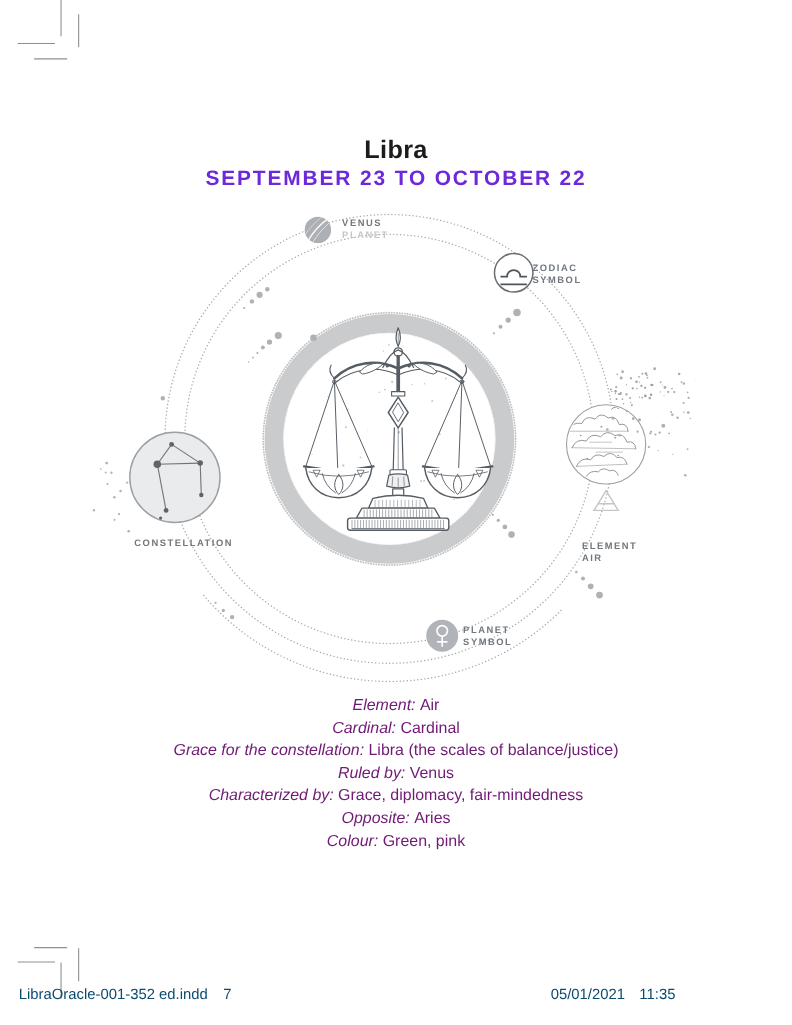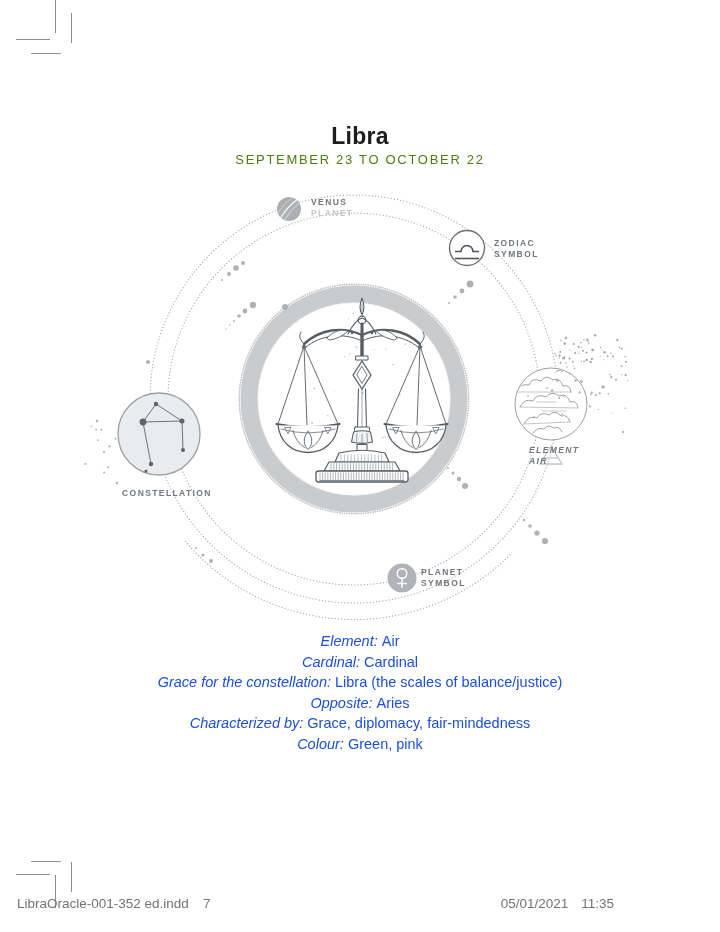--- a/index.html
+++ b/index.html
@@ -2,28 +2,28 @@
 <html><head>
 <meta charset="utf-8">
 <style>
   html,body{margin:0;padding:0;background:#ffffff;}
   .page{position:relative;width:632px;height:932px;background:#fff;overflow:hidden;
         font-family:"Liberation Sans",sans-serif;}
   .abs{position:absolute;}
   #art{position:absolute;left:0;top:0;}
   .title{left:0;top:123px;width:720px;text-align:center;font-size:23px;font-weight:700;
          color:#1b1c1e;letter-spacing:.3px;}
-  .subtitle{left:0;top:152px;width:720px;text-align:center;font-size:13px;font-weight:400;
-            color:#4d7c0f;letter-spacing:1.7px;}
+  .subtitle{left:0;top:152px;width:720px;text-align:center;font-size:19px;font-weight:700;
+            color:#6d28d9;letter-spacing:1.7px;}
   .nodelabel{font-size:8.5px;font-weight:700;letter-spacing:1.4px;color:#71777c;line-height:11px;}
   .nodelabel .dim{color:#c5c8cb;}
-  .attrs{left:0;top:631px;width:720px;text-align:center;color:#1d4ed8;}
+  .attrs{left:0;top:631px;width:720px;text-align:center;color:#701a75;}
   .attr{font-size:14.5px;line-height:20.6px;}
   .attr em{font-style:italic;margin-right:4px;}
-  .footer{top:896px;font-size:13.5px;color:#737373;}
+  .footer{top:896px;font-size:13.5px;color:#0c4a6e;}
   .footer-left{left:17px;}
   .footer-right{right:18px;text-align:right;}
   .pgnum{margin-left:14px;}
   .ftime{margin-left:13px;}
 </style>
 </head>
 <body>
 
 <div class="page">
 
@@ -435,43 +435,44 @@
   </svg>
 
   <div class="abs title">Libra</div>
   <div class="abs subtitle">SEPTEMBER 23 TO OCTOBER 22</div>
 
   <div class="abs nodelabel" style="left:311px;top:197px;">
     <div>VENUS</div>
     <div class="dim">PLANET</div>
   </div>
 
-  <div class="abs nodelabel" style="left:494px;top:238px;">
+  <div class="abs nodelabel" style="left:484px;top:238px;">
     <div>ZODIAC</div>
     <div>SYMBOL</div>
   </div>
 
   <div class="abs nodelabel" style="left:102px;top:488px;width:130px;text-align:center;">CONSTELLATION</div>
 
-  <div class="abs nodelabel" style="left:529px;top:445px;font-style:italic;">
+  <div class="abs nodelabel" style="left:529px;top:491px;">
     <div>ELEMENT</div>
     <div>AIR</div>
   </div>
 
   <div class="abs nodelabel" style="left:421px;top:567px;">
     <div>PLANET</div>
     <div>SYMBOL</div>
   </div>
 
   <div class="abs attrs">
     <div class="attr"><em>Element:</em><span>Air</span></div>
     <div class="attr"><em>Cardinal:</em><span>Cardinal</span></div>
     <div class="attr"><em>Grace for the constellation:</em><span>Libra (the scales of balance/justice)</span></div>
+    <div class="attr"><em>Ruled by:</em><span>Venus</span></div>
+    <div class="attr"><em>Characterized by:</em><span>Grace, diplomacy, fair-mindedness</span></div>
     <div class="attr"><em>Opposite:</em><span>Aries</span></div>
-    <div class="attr"><em>Characterized by:</em><span>Grace, diplomacy, fair-mindedness</span></div>
     <div class="attr"><em>Colour:</em><span>Green, pink</span></div>
   </div>
 
   <div class="abs footer footer-left">
     <span>LibraOracle-001-352 ed.indd</span><span class="pgnum">7</span>
   </div>
   <div class="abs footer footer-right">
     <span>05/01/2021</span><span class="ftime">11:35</span>
   </div>
 

